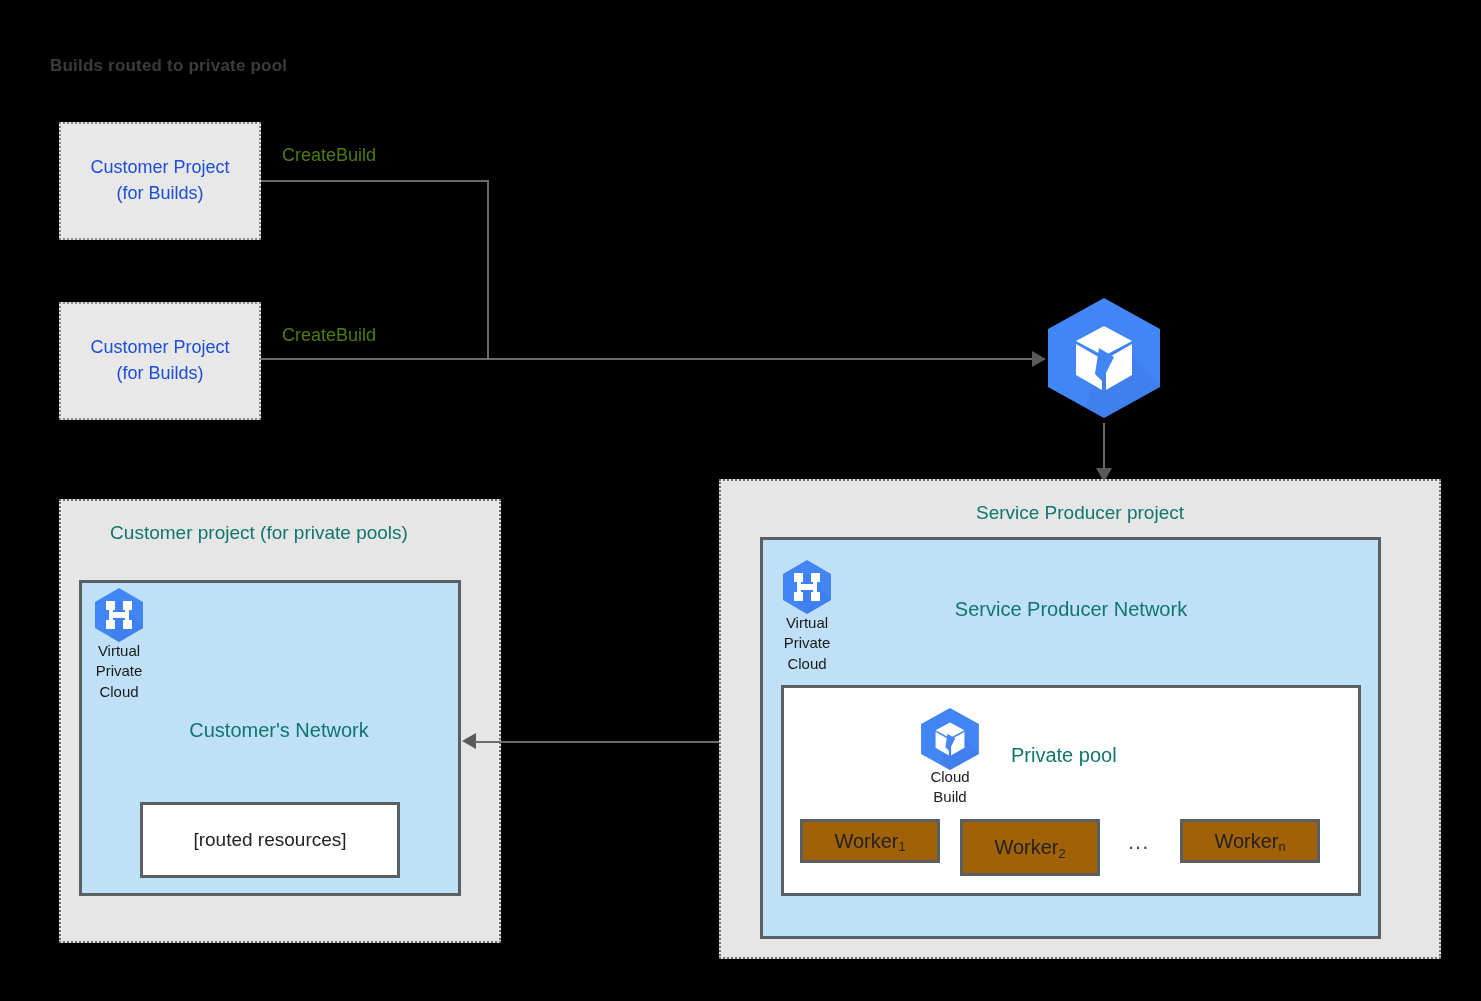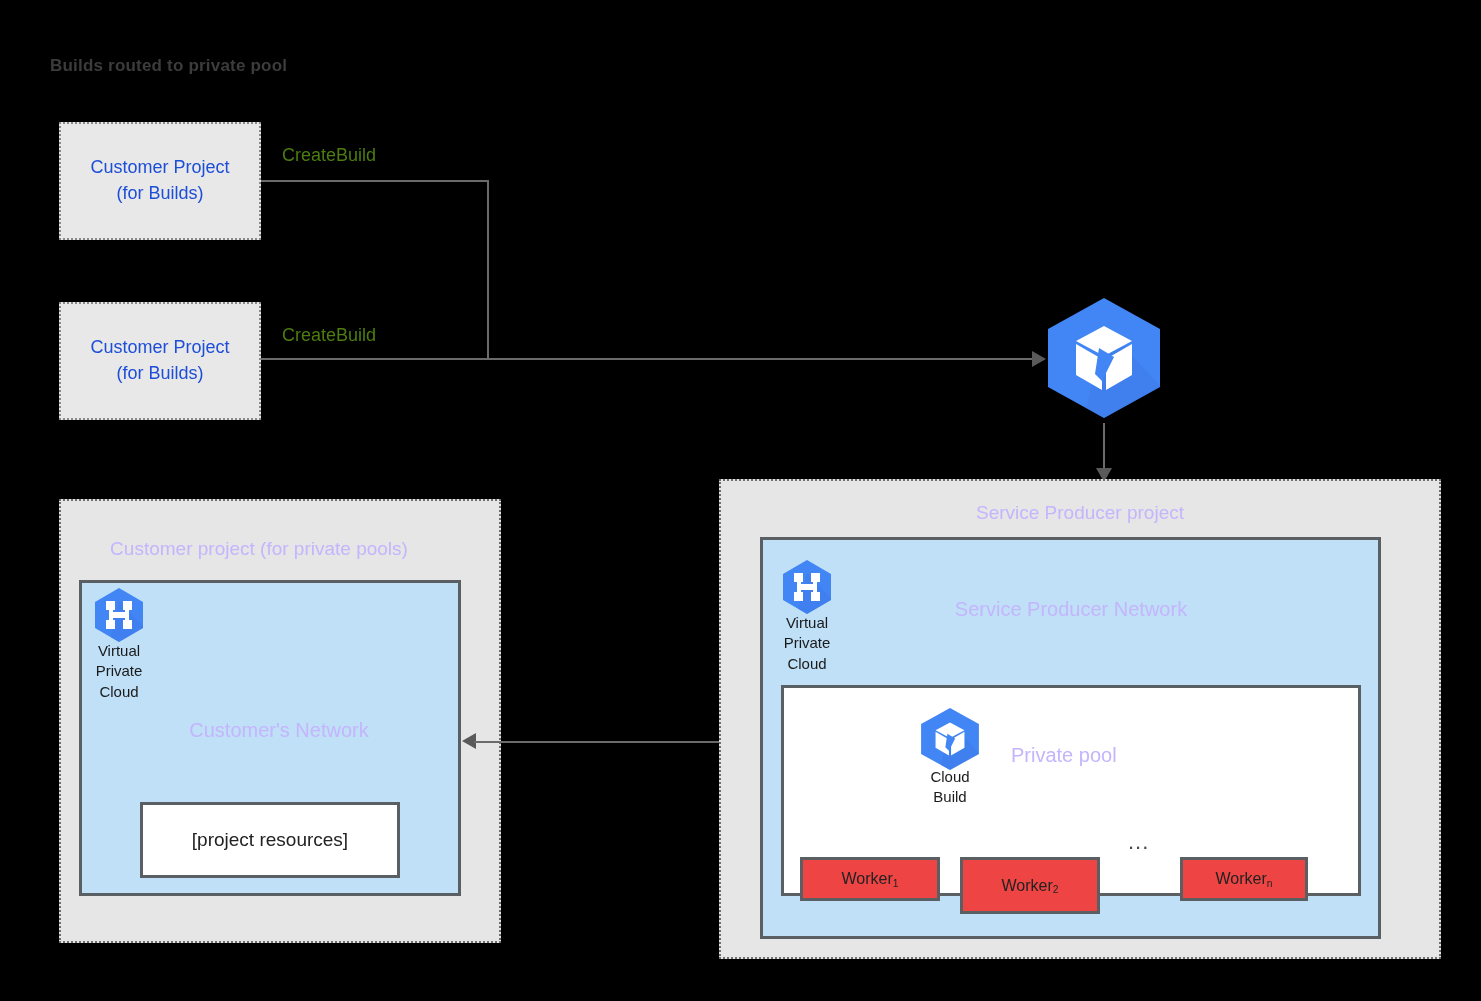--- a/index.html
+++ b/index.html
@@ -56,33 +56,32 @@
     background: #bfe0f7;
     border: 3px solid #5a5f63;
   }
 
   .white-box {
     background: #ffffff;
     border: 3px solid #5a5f63;
   }
 
   .worker-box {
-    background: #ef4444;
+    background: #a16207;
     border: 3px solid #5a5f63;
     display: flex;
     align-items: center;
     justify-content: center;
     color: #222;
-    font-size: 16px;
-    margin-top: 38px;
+    font-size: 20px;
   }
 
   .box-caption {
     position: absolute;
-    color: #c4b5fd;
+    color: #0f766e;
     white-space: nowrap;
   }
 
   .caption-project {
     font-size: 19px;
   }
   .caption-network {
     font-size: 20px;
   }
 
@@ -204,21 +203,21 @@
       <g fill="#4285f4">
         <polygon points="55,52 70,61 58,85 51,78"></polygon>
       </g>
     </svg>
   </div>
 
   <div class="line-v" style="left:1103px; top:423px; height:50px;"></div>
   <div class="arrow-head arrow-down" style="left:1096px; top:468px;"></div>
 
   <div class="box project-outer" style="left:59px; top:499px; width:442px; height:444px;"></div>
-  <div class="box-caption caption-project" style="left:59px; top:538px; width:400px; text-align:center;">Customer project (for private pools)</div>
+  <div class="box-caption caption-project" style="left:59px; top:522px; width:400px; text-align:center;">Customer project (for private pools)</div>
 
   <div class="box network-box" style="left:79px; top:580px; width:382px; height:316px;"></div>
 
   <div class="icon" style="left:93px; top:587px;">
     <svg width="52" height="56" viewBox="0 0 52 56">
       <defs>
         <clipPath id="hexclipB">
           <polygon points="26,1 50,15 50,41 26,55 2,41 2,15"></polygon>
         </clipPath>
       </defs>
@@ -239,21 +238,21 @@
   </div>
   <div class="icon-caption" style="left:86px; top:641px; width:66px;">
     <span>Virtual</span><br>
     <span>Private</span><br>
     <span>Cloud</span>
   </div>
 
   <div class="box-caption caption-network" style="left:88px; top:719px; width:382px; text-align:center;">Customer's Network</div>
 
   <div class="box white-box" style="left:140px; top:802px; width:260px; height:76px; display:flex; align-items:center; justify-content:center;">
-    <span style="font-size:19px; color:#222;">[project resources]</span>
+    <span style="font-size:19px; color:#222;">[routed resources]</span>
   </div>
 
   <div class="arrow-head arrow-left" style="left:462px; top:733px;"></div>
   <div class="line-h" style="left:474px; top:741px; width:284px;"></div>
   <div class="arrow-head arrow-right" style="left:745px; top:733px;"></div>
 
   <div class="box project-outer" style="left:719px; top:479px; width:722px; height:480px;"></div>
   <div class="box-caption caption-project" style="left:719px; top:502px; width:722px; text-align:center;">Service Producer project</div>
 
   <div class="box network-box" style="left:760px; top:537px; width:621px; height:402px;"></div>
@@ -321,17 +320,17 @@
   <div class="box worker-box" style="left:800px; top:819px; width:140px; height:44px;">
     <span><span>Worker</span><sub>1</sub></span>
   </div>
 
   <div class="box worker-box" style="left:960px; top:819px; width:140px; height:57px;">
     <span><span>Worker</span><sub>2</sub></span>
   </div>
 
   <div class="ellipsis-dots" style="left:1128px; top:829px;">...</div>
 
-  <div class="box worker-box" style="left:1180px; top:819px; width:128px; height:44px;">
+  <div class="box worker-box" style="left:1180px; top:819px; width:140px; height:44px;">
     <span><span>Worker</span><sub>n</sub></span>
   </div>
 
 </div>
 
 </body></html>

